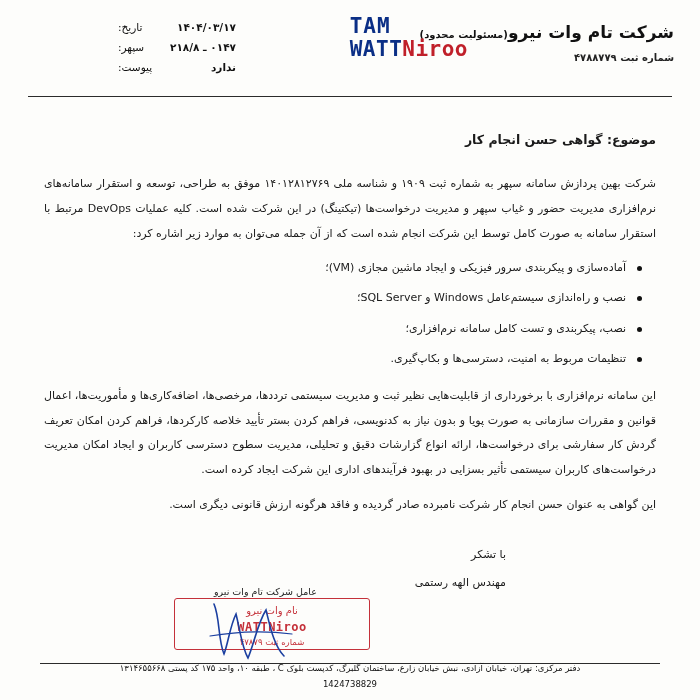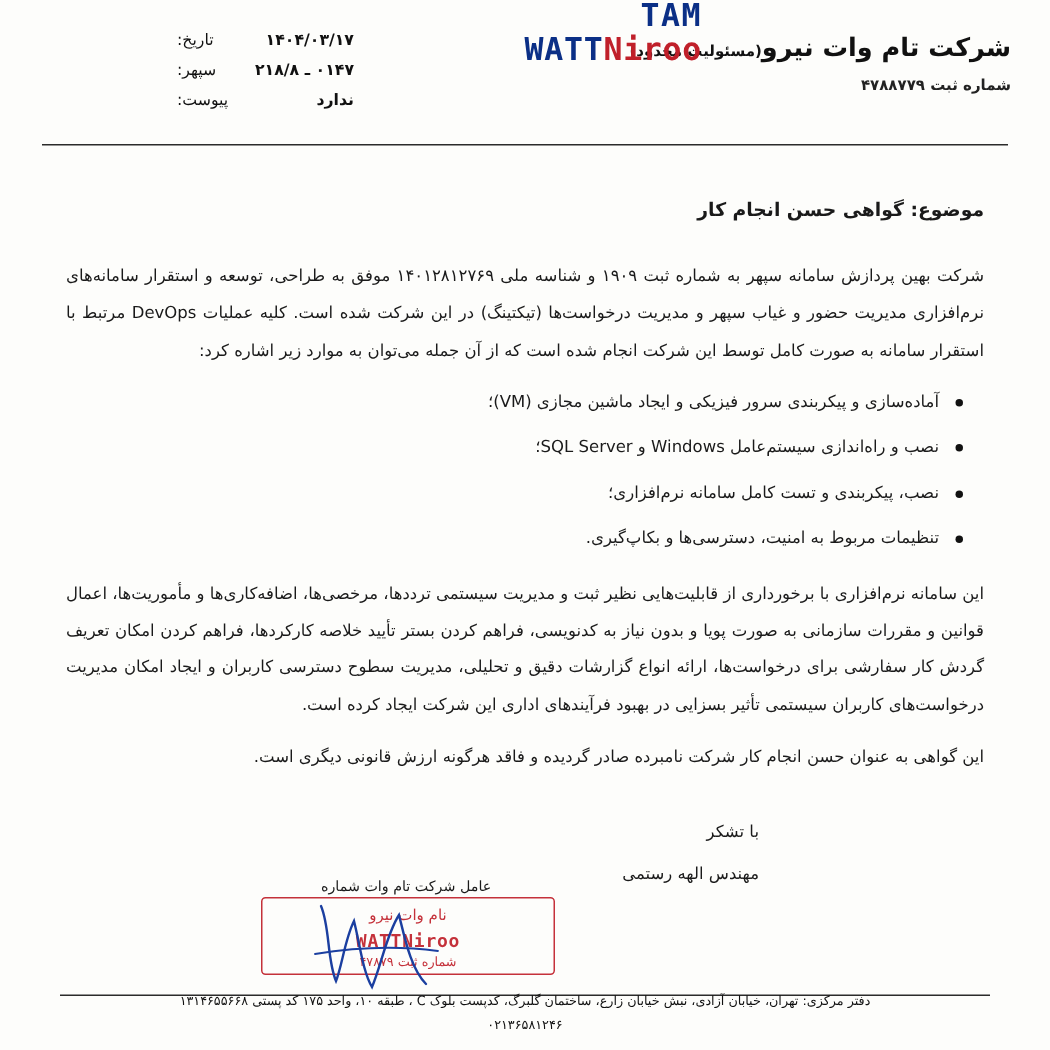--- a/index.html
+++ b/index.html
@@ -44,23 +44,23 @@
   .reg-no {
     margin-top: 10px;
     font-size: 10px;
     color: #222;
     white-space: nowrap;
     font-weight: bold;
   }
   
   .logo {
     position: absolute;
-    top: 0;
+    top: 16px;
     right: 232px;
-    text-align: right;
+    text-align: left;
     direction: ltr;
     line-height: 1;
   }
   .logo .l1 {
     font-family: "DejaVu Sans Mono", "Liberation Mono", monospace;
     font-size: 21px;
     font-weight: bold;
     letter-spacing: 1px;
     color: #0b2f86;
   }
@@ -265,32 +265,32 @@
 
     <p class="para">این سامانه نرم‌افزاری با برخورداری از قابلیت‌هایی نظیر ثبت و مدیریت سیستمی ترددها، مرخصی‌ها، اضافه‌کاری‌ها و مأموریت‌ها، اعمال قوانین و مقررات سازمانی به صورت پویا و بدون نیاز به کدنویسی، فراهم کردن بستر تأیید خلاصه کارکردها، فراهم کردن امکان تعریف گردش کار سفارشی برای درخواست‌ها، ارائه انواع گزارشات دقیق و تحلیلی، مدیریت سطوح دسترسی کاربران و ایجاد امکان مدیریت درخواست‌های کاربران سیستمی تأثیر بسزایی در بهبود فرآیندهای اداری این شرکت ایجاد کرده است.</p>
     <p class="para">این گواهی به عنوان حسن انجام کار شرکت نامبرده صادر گردیده و فاقد هرگونه ارزش قانونی دیگری است.</p>
 
     <div class="sig-block">
       <div class="sig-thanks">با تشکر</div>
       <div class="sig-name">مهندس الهه رستمی</div>
     </div>
   </div>
 
-  <div class="sig-role">عامل شرکت تام وات شماره</div>
+  <div class="sig-role">عامل شرکت تام وات نیرو</div>
 
   <div class="stamp">
     <div class="s1">نام وات نیرو</div>
     <div class="s2"><span>WATT</span><span class="niroo">Niroo</span></div>
     <div class="s3">شماره ثبت ۴۷۸۷۹</div>
   </div>
 
   <svg class="sig-scribble" viewBox="0 0 120 70">
     <path d="M14 8 C 20 22, 18 44, 24 58 C 28 48, 30 30, 36 18 C 40 34, 42 52, 48 62 C 54 48, 58 26, 66 14 C 70 30, 74 50, 84 60" fill="none" stroke="#1b3fa0" stroke-width="1.6" stroke-linecap="round"></path>
     <path d="M10 40 C 34 36, 62 34, 92 38" fill="none" stroke="#1b3fa0" stroke-width="1.2" stroke-linecap="round"></path>
   </svg>
 
   <div class="footer-rule"></div>
   <div class="footer">
     <div>دفتر مرکزی: تهران، خیابان آزادی، نبش خیابان زارع، ساختمان گلبرگ، کدپست بلوک C ، طبقه ۱۰، واحد ۱۷۵ کد پستی ۱۳۱۴۶۵۵۶۶۸</div>
-    <div>۰۲۱۳۶۵۸۱۲۴۶</div>
+    <div>1424738829</div>
   </div>
 
 </div>
 
 </body></html>

